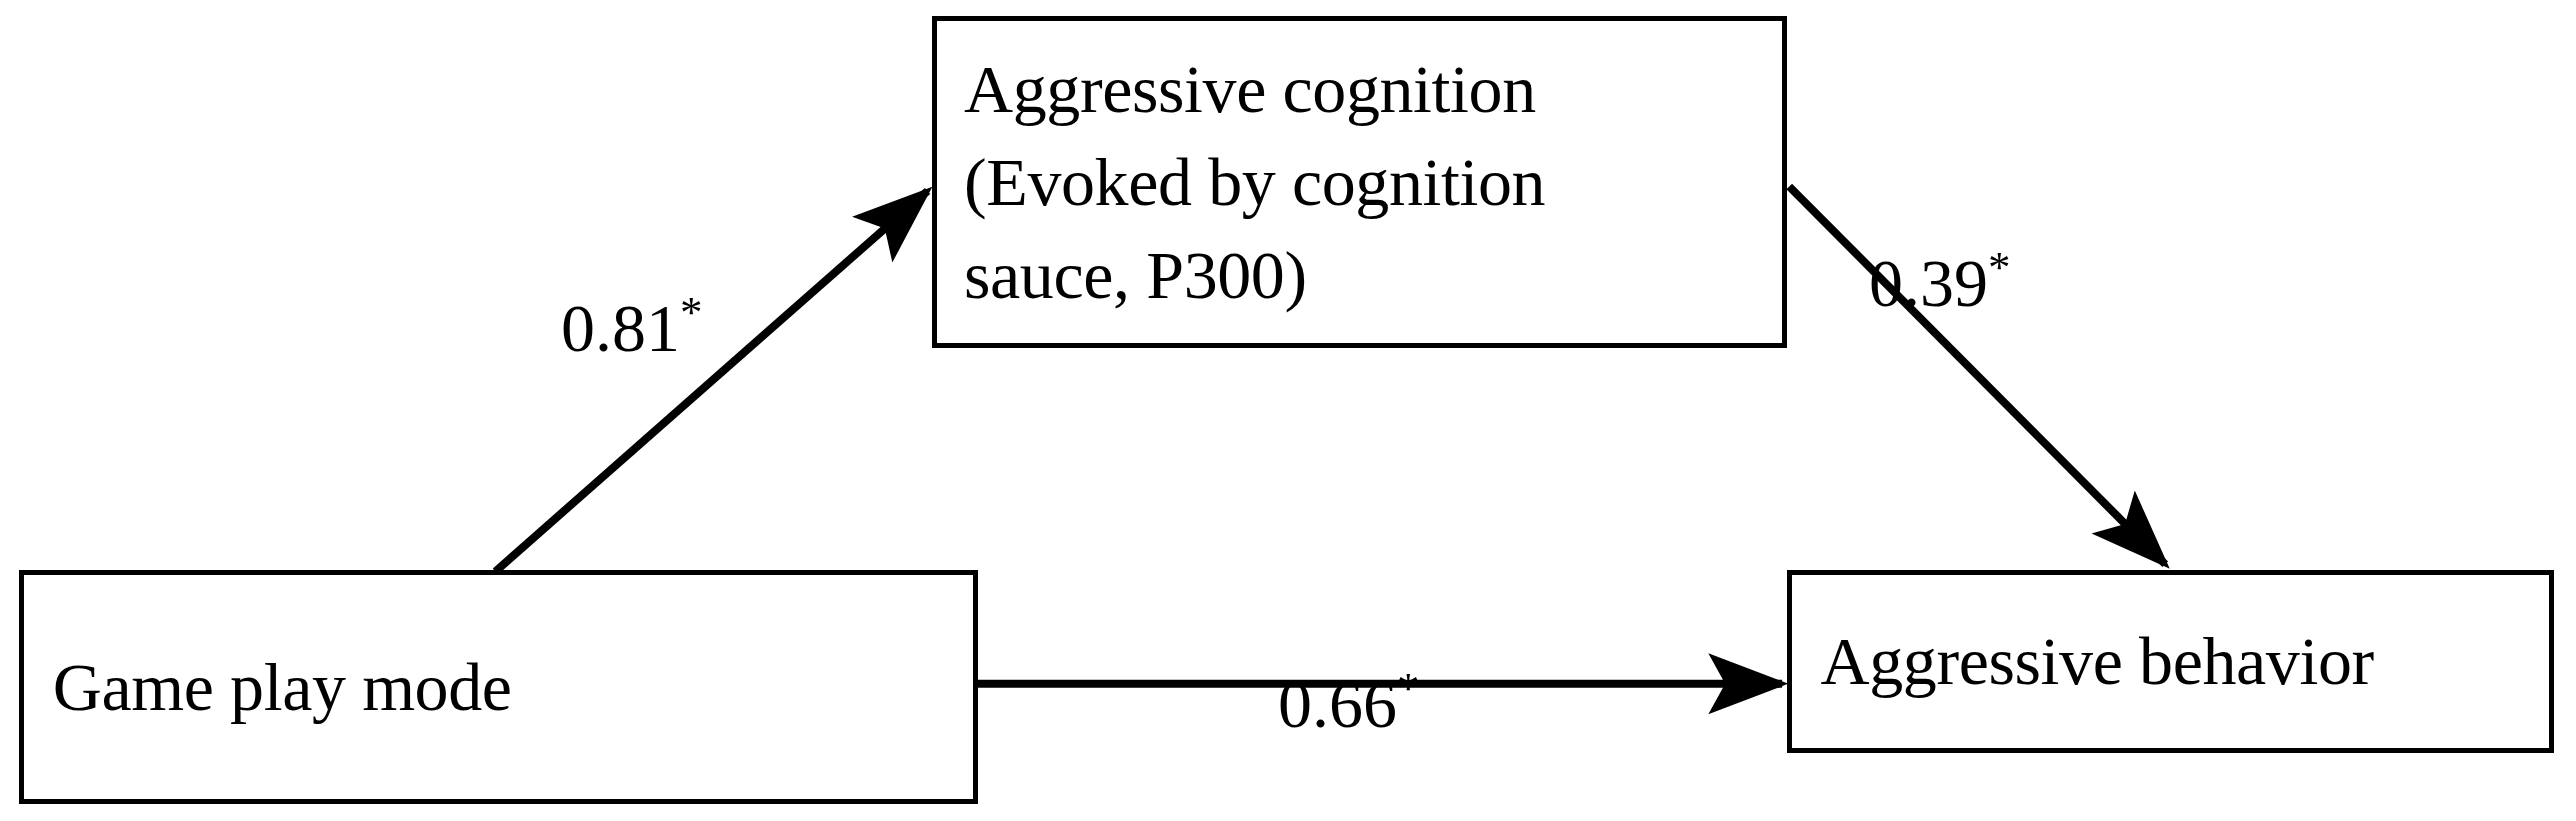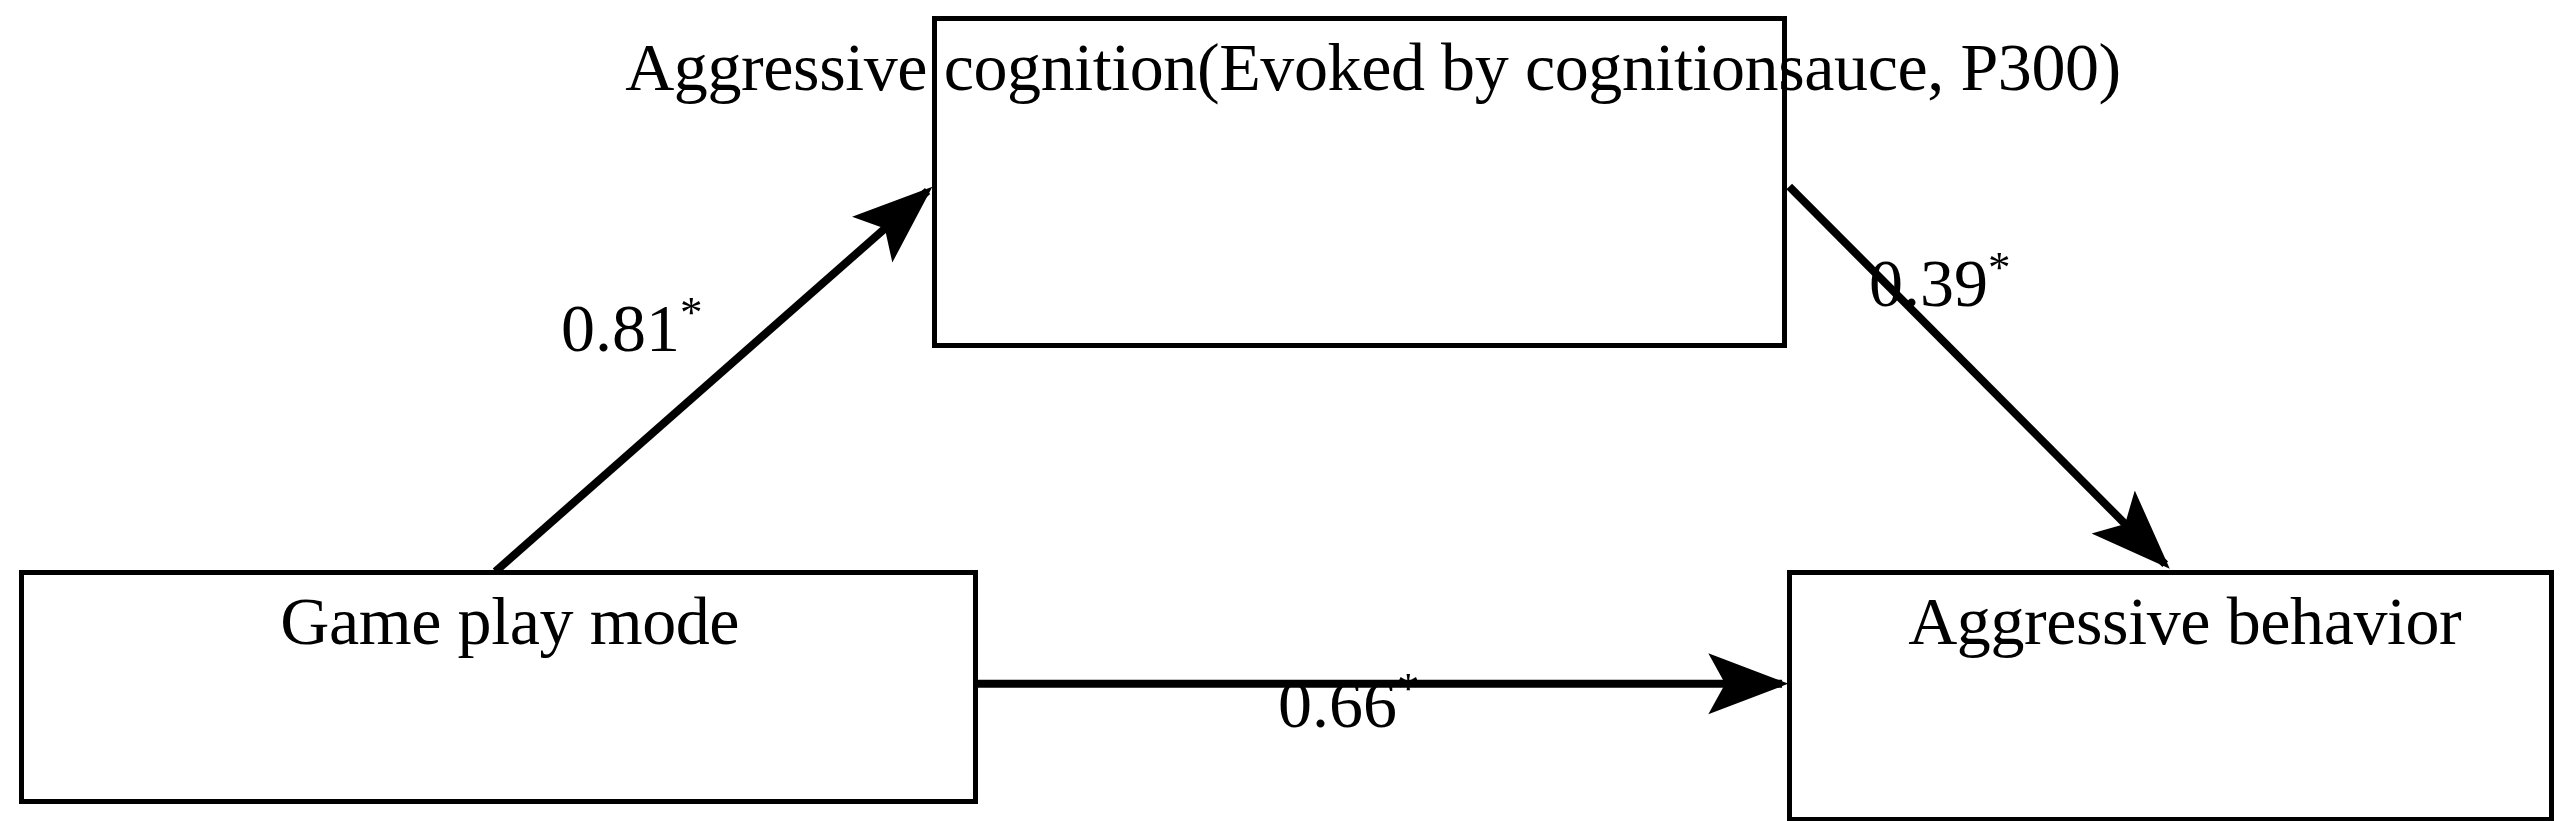--- a/index.html
+++ b/index.html
@@ -21,20 +21,21 @@
     top: 0;
     width: 2576px;
     height: 822px;
   }
   .node-box {
     position: absolute;
     box-sizing: border-box;
     background: #ffffff;
     border: 5.3px solid #000000;
     display: flex;
+    flex-direction: column;
     justify-content: center;
     align-items: flex-start;
   }
   .node-text {
     display: block;
     color: #000000;
     font-size: 68px;
     line-height: 93px;
     letter-spacing: -0.4px;
     white-space: nowrap;
@@ -44,27 +45,27 @@
     top: 16px;
     width: 855px;
     height: 332px;
     padding-left: 27px;
   }
   #node-predictor {
     left: 18.7px;
     top: 570px;
     width: 959px;
     height: 234px;
-    padding-left: 23px;
+    padding-left: 29px;
   }
   #node-outcome {
     left: 1787px;
     top: 570px;
     width: 767px;
-    height: 252px;
+    height: 183px;
     padding-left: 28.5px;
     gap: 12px;
   }
   .path-label {
     position: absolute;
     color: #000000;
     font-size: 68px;
     line-height: 68px;
     white-space: nowrap;
   }

